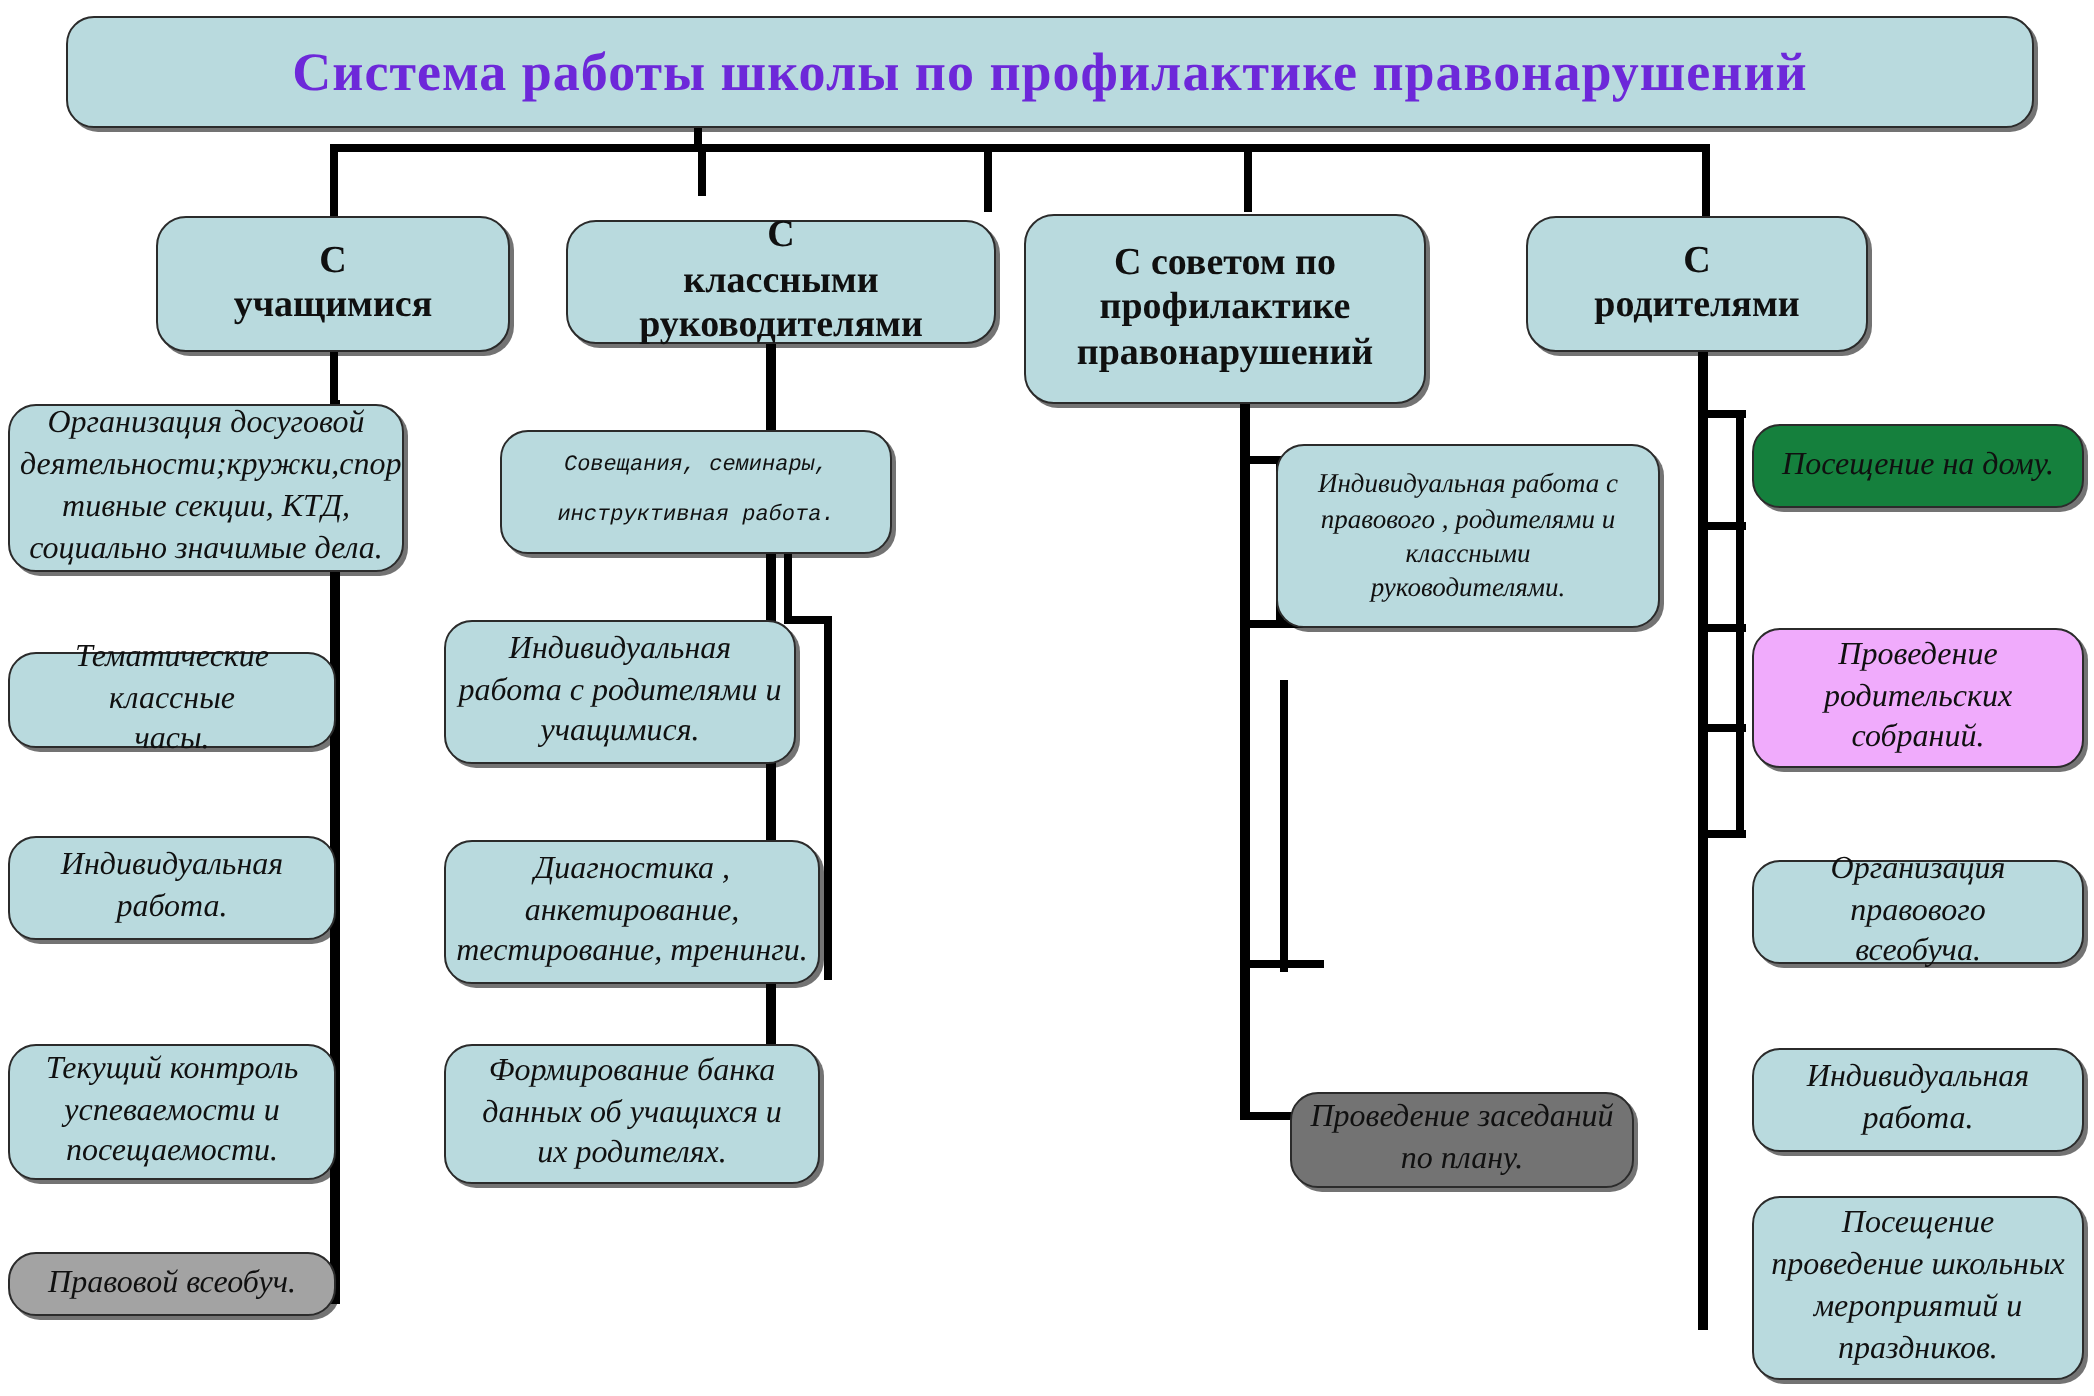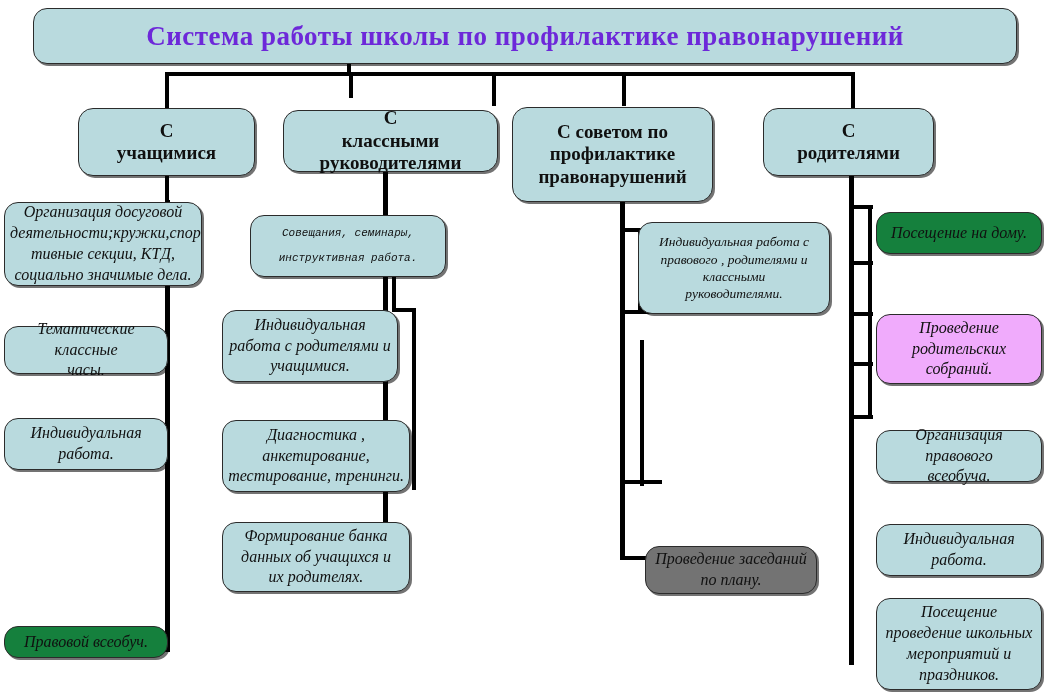--- a/index.html
+++ b/index.html
@@ -146,21 +146,26 @@
 социально значимые дела.</span>
   </div>
   <div class="node leaf" style="left: 4px; top: 326px; width: 164px; height: 48px; background: rgb(185, 218, 222); border-color: rgb(43, 43, 43); color: rgb(16, 16, 16);">
     <span class="txt">Тематические классные
 часы.</span>
   </div>
   <div class="node leaf" style="left: 4px; top: 418px; width: 164px; height: 52px; background: rgb(185, 218, 222); border-color: rgb(43, 43, 43); color: rgb(16, 16, 16);">
     <span class="txt">Индивидуальная
 работа.</span>
   </div>
-  <div class="node leaf" style="left: 4px; top: 626px; width: 164px; height: 32px; background: #15803d; border-color: rgb(43, 43, 43); color: rgb(16, 16, 16);">
+  <div class="node leaf" style="left: 4px; top: 522px; width: 164px; height: 68px; background: rgb(185, 218, 222); border-color: rgb(43, 43, 43); color: rgb(16, 16, 16);">
+    <span class="txt">Текущий контроль
+успеваемости и
+посещаемости.</span>
+  </div>
+  <div class="node leaf" style="left: 4px; top: 626px; width: 164px; height: 32px; background: #a3a3a3; border-color: rgb(43, 43, 43); color: rgb(16, 16, 16);">
     <span class="txt">Правовой всеобуч.</span>
   </div>
 
   <div class="line" style="left: 383px; top: 172px; width: 5px; height: 46px; background: rgb(0, 0, 0);"></div>
   <div class="line" style="left: 383px; top: 214px; width: 5px; height: 378px; background: rgb(0, 0, 0);"></div>
 
   <div class="line" style="left: 392px; top: 270px; width: 4px; height: 42px; background: rgb(0, 0, 0);"></div>
 
   <div class="line" style="left: 392px; top: 308px; width: 24px; height: 4px; background: rgb(0, 0, 0);"></div>
   <div class="line" style="left: 412px; top: 308px; width: 4px; height: 182px; background: rgb(0, 0, 0);"></div>

